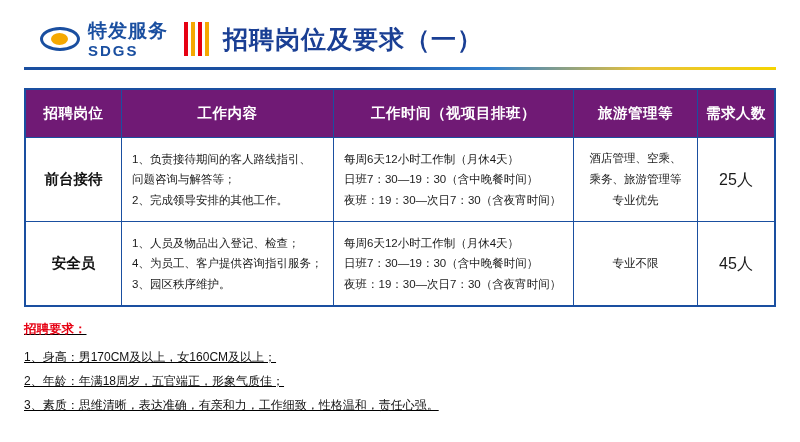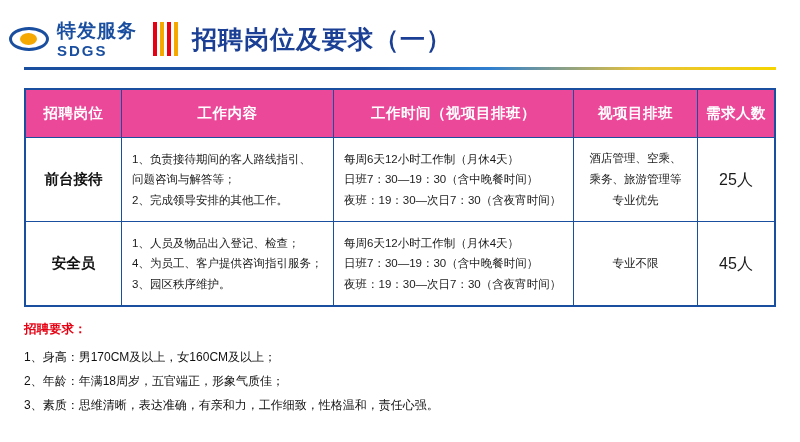--- a/index.html
+++ b/index.html
@@ -15,21 +15,21 @@
     overflow: hidden;
     position: relative;
   }
 
   
   .header {
     position: relative;
     height: 78px;
     display: flex;
     align-items: center;
-    padding-left: 9px;
+    padding-left: 40px;
   }
   .logo {
     display: flex;
     align-items: center;
     gap: 6px;
     width: 132px;
   }
   .logo-mark {
     width: 42px;
     height: 30px;
@@ -108,21 +108,21 @@
   table {
     border-collapse: collapse;
     width: 100%;
     table-layout: fixed;
   }
   th, td {
     border: 1px solid #1a4fa0;
     vertical-align: middle;
   }
   thead th {
-    background: #ec4899;
+    background: #701a75;
     color: #ffffff;
     font-size: 14.5px;
     font-weight: bold;
     height: 48px;
     text-align: center;
     letter-spacing: 0.5px;
   }
   tbody td {
     font-size: 11.5px;
     color: #1a1a1a;
@@ -138,20 +138,21 @@
   td.content { text-align: left; margin-top: 44px; }
   td.time { text-align: left; }
   td.major { text-align: center; line-height: 1.8; }
   td.count { text-align: center; font-size: 16px; }
 
   tbody tr { height: 84px; }
 
   
   .reqs {
     margin: 14px 24px 0 24px;
+    text-decoration: underline;
   }
   .req-title {
     color: #e60012;
     font-size: 12.5px;
     font-weight: bold;
     margin-bottom: 7px;
   }
   .req-item {
     font-size: 12px;
     color: #111;
@@ -182,21 +183,21 @@
   <div class="header-rule"></div>
 </div>
 
 <div class="table-wrap">
   <table>
     <thead>
       <tr>
         <th style="width:96px">招聘岗位</th>
         <th style="width:212px">工作内容</th>
         <th style="width:240px">工作时间（视项目排班）</th>
-        <th style="width:124px">视项目排班</th>
+        <th style="width:124px">旅游管理等</th>
         <th>需求人数</th>
       </tr>
     </thead>
     <tbody>
       <tr>
         <td class="post">前台接待</td>
         <td class="content">
           <div>1、负责接待期间的客人路线指引、</div>
           <div>问题咨询与解答等；</div>
           <div>2、完成领导安排的其他工作。</div>

